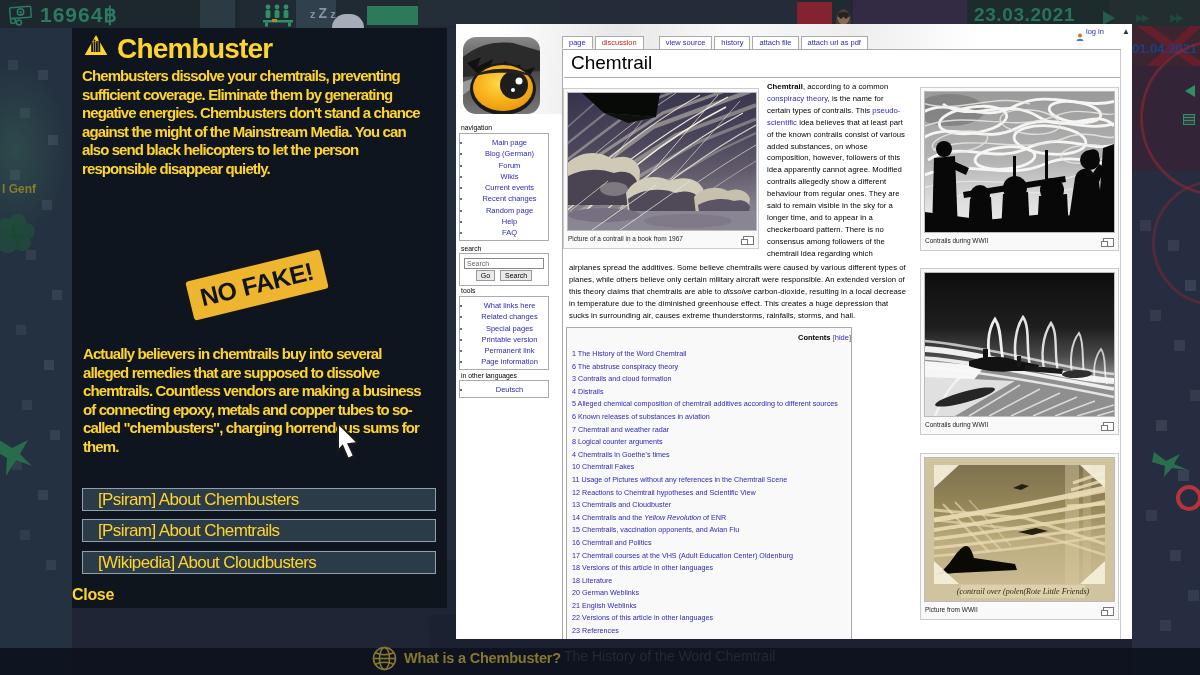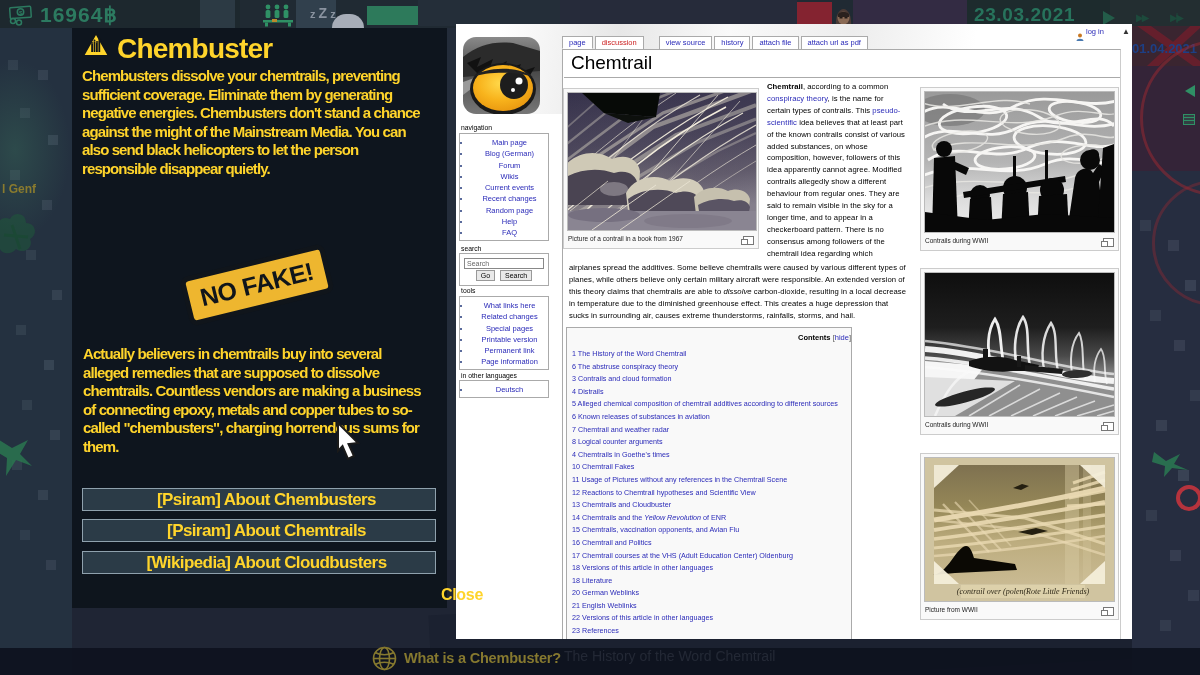--- a/index.html
+++ b/index.html
@@ -70,23 +70,23 @@
   #contents ol{margin:6px 0 0 0;padding:0 0 0 5px;list-style:none;}
   #contents li{line-height:12.6px;margin:0;color:#2a2ab8;white-space:nowrap;}
   #bothead{left:1px;top:594px;font-size:15px;color:#000;}
   
   #panel{left:72px;top:28px;width:375px;height:580px;background:rgba(13,21,29,0.97);color:#ffd42b;}
   #ptitle{left:45px;top:5px;font-size:28px;font-weight:bold;letter-spacing:-0.8px;}
   .ptext{font-size:15px;font-weight:bold;line-height:18.6px;letter-spacing:-0.9px;white-space:nowrap;}
   #p1{left:10px;top:39px;}
   #p2{left:11px;top:317px;}
   .gbtn{left:10px;width:354px;height:23px;background:#2b3b47;border:1px solid #8fa1ad;
-        font-size:17px;font-weight:bold;line-height:21px;padding-left:15px;box-sizing:border-box;
-        letter-spacing:-0.6px;text-align:center;}
-  #close{left:0;top:558px;width:375px;text-align:right;font-size:16px;font-weight:bold;letter-spacing:-0.3px;padding-left:36px;}
+        font-size:17px;font-weight:normal;line-height:21px;padding-left:15px;box-sizing:border-box;
+        letter-spacing:-0.6px;}
+  #close{left:0;top:558px;width:375px;text-align:left;font-size:16px;font-weight:bold;letter-spacing:-0.3px;}
   #stamp{left:111px;top:232px;width:148px;height:50px;background:#eeb62f;border:5px solid #10151b;
          border-radius:8px;transform:rotate(-13.7deg);transform-origin:center;
          color:#10151b;font-weight:bold;font-size:25px;text-align:center;line-height:39px;
          letter-spacing:-0.5px;box-sizing:border-box;}
 </style>
 </head>
 <body>
 <div id="stage">
 
   <div class="abs" id="bottomzone"></div>

